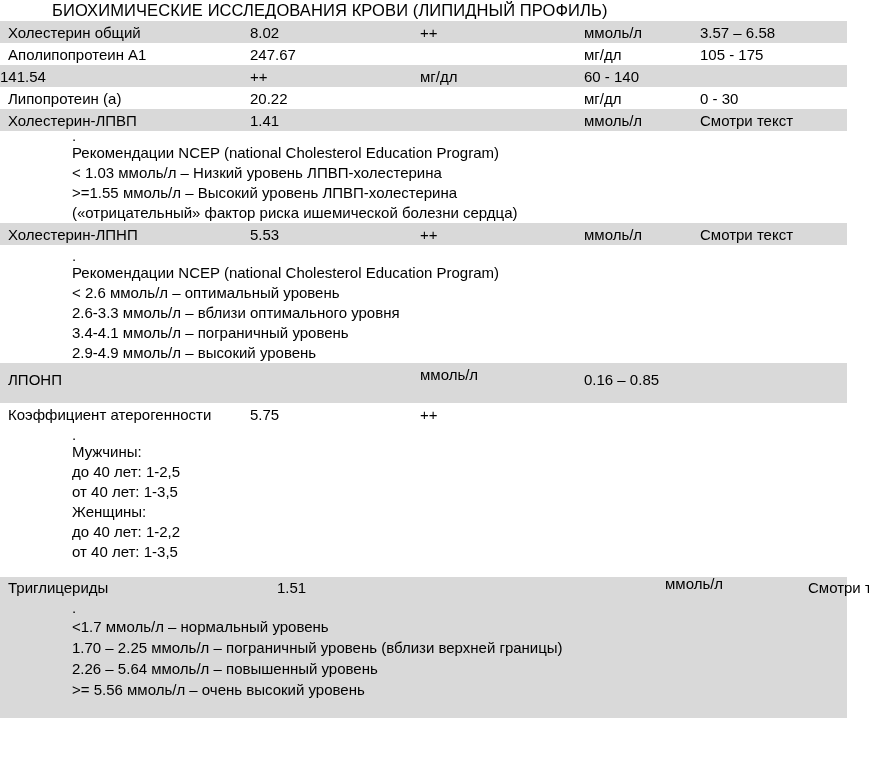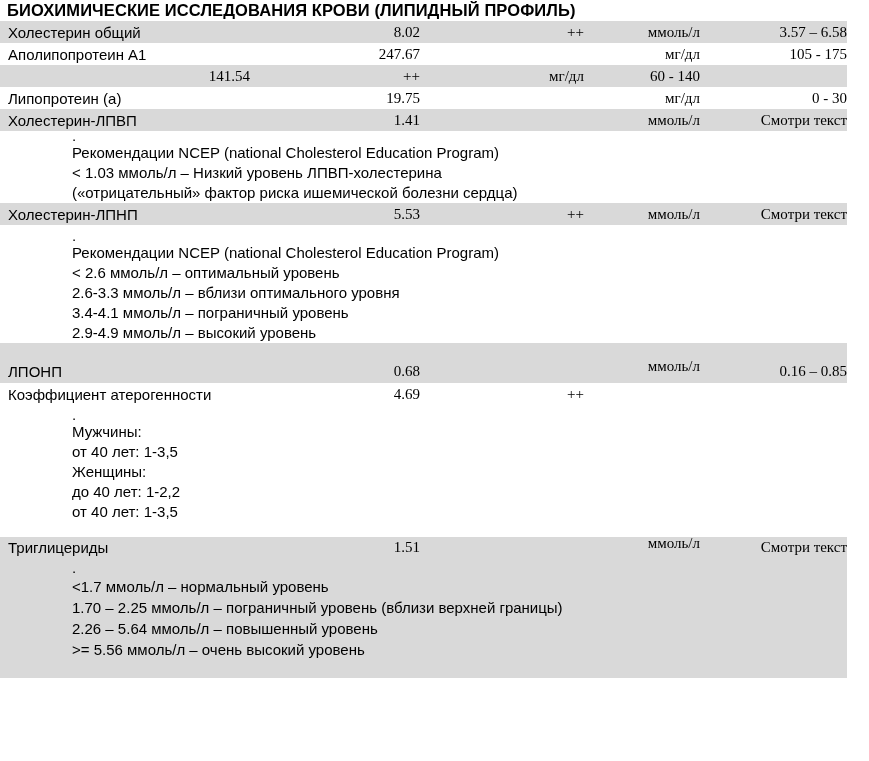--- a/index.html
+++ b/index.html
@@ -9,51 +9,51 @@
     font-family: "Liberation Sans", sans-serif;
     font-size: 15px;
     color: #000000;
     overflow: hidden;
   }
   .page { position: relative; width: 869px; height: 761px; overflow: hidden; background: #ffffff; }
 
   .title {
     height: 21px; line-height: 20px;
     padding-left: 7px;
-    font-size: 16.5px; font-weight: 700;
+    font-size: 16.5px; font-weight: 400;
     letter-spacing: 0.1px;
-    white-space: nowrap; overflow: hidden;
+    white-space: nowrap; overflow: hidden; margin-left: 45px;
   }
 
   .row {
     display: grid;
     grid-template-columns: 250px 170px 164px 116px 147px;
     width: 847px; height: 22px;
     align-items: center;
   }
   .shade { background: #d9d9d9; }
   .c { white-space: nowrap; overflow: visible; }
   .name { padding-left: 8px; text-align: left; }
-  .val, .flag, .unit, .ref { text-align: right; font-family: Liberation Serif, serif; }
+  .val, .flag, .unit, .ref { text-align: left; }
 
   .comment { margin-left: 72px; }
   .dot   { height: 12px; line-height: 9px; }
   .cline { height: 20px; line-height: 20px; white-space: nowrap; }
 
   .cb2 { margin-top: 6px; }
   .cb3 { margin-top: 5px; }
 
   
   .vldl { height: 40px; align-items: end; }
-  .vldl .c { padding-bottom: 3px; }
+  .vldl .c { padding-bottom: 15px; }
   .vldl .unit { position: relative; top: -5px; }
 
   
   .tg-block { margin-top: 15px; width: 847px; height: 141px; background: #d9d9d9; }
-  .tgrow { margin-top: 8px; height: 20px; }
+  .tgrow { margin-top: 8px; height: 20px; gap: 27px; }
   .tgrow .unit { position: relative; top: -4px; }
   .tg-block .comment { margin-top: 6px; }
   .tg-block .dot { height: 13px; line-height: 10px; }
   .tg-block .cline { height: 21px; line-height: 21px; }
 </style>
 </head>
 <body>
 
 <div class="page">
 
@@ -77,38 +77,39 @@
 
   <div class="row shade">
     <div class="c val">141.54</div>
     <div class="c flag">++</div>
     <div class="c unit">мг/дл</div>
     <div class="c ref">60 - 140</div>
   </div>
 
   <div class="row">
     <div class="c name">Липопротеин (а)</div>
-    <div class="c val">19.75</div>
+    <div class="c val">20.22</div>
     <div class="c flag"></div>
     <div class="c unit">мг/дл</div>
     <div class="c ref">0 - 30</div>
   </div>
 
   <div class="row shade">
     <div class="c name">Холестерин-ЛПВП</div>
     <div class="c val">1.41</div>
     <div class="c flag"></div>
     <div class="c unit">ммоль/л</div>
     <div class="c ref">Смотри текст</div>
   </div>
 
   <div class="comment cb1">
     <div class="dot">.</div>
     <div class="cline">Рекомендации NCEP (national Cholesterol Education Program)</div>
     <div class="cline">&lt; 1.03 ммоль/л – Низкий уровень ЛПВП-холестерина</div>
+    <div class="cline">&gt;=1.55 ммоль/л – Высокий уровень ЛПВП-холестерина</div>
     <div class="cline">(«отрицательный» фактор риска ишемической болезни сердца)</div>
   </div>
 
   <div class="row shade">
     <div class="c name">Холестерин-ЛПНП</div>
     <div class="c val">5.53</div>
     <div class="c flag">++</div>
     <div class="c unit">ммоль/л</div>
     <div class="c ref">Смотри текст</div>
   </div>
@@ -117,37 +118,37 @@
     <div class="dot">.</div>
     <div class="cline">Рекомендации NCEP (national Cholesterol Education Program)</div>
     <div class="cline">&lt; 2.6 ммоль/л – оптимальный уровень</div>
     <div class="cline">2.6-3.3 ммоль/л – вблизи оптимального уровня</div>
     <div class="cline">3.4-4.1 ммоль/л – пограничный уровень</div>
     <div class="cline">2.9-4.9 ммоль/л – высокий уровень</div>
   </div>
 
   <div class="row shade vldl">
     <div class="c name">ЛПОНП</div>
-    <div class="c val">0.68</div>
     <div class="c flag"></div>
     <div class="c unit">ммоль/л</div>
     <div class="c ref">0.16 – 0.85</div>
   </div>
 
   <div class="row">
     <div class="c name">Коэффициент атерогенности</div>
-    <div class="c val">4.69</div>
+    <div class="c val">5.75</div>
     <div class="c flag">++</div>
     <div class="c unit"></div>
     <div class="c ref"></div>
   </div>
 
   <div class="comment cb3">
     <div class="dot">.</div>
     <div class="cline">Мужчины:</div>
+    <div class="cline">до 40 лет: 1-2,5</div>
     <div class="cline">от 40 лет: 1-3,5</div>
     <div class="cline">Женщины:</div>
     <div class="cline">до 40 лет: 1-2,2</div>
     <div class="cline">от 40 лет: 1-3,5</div>
   </div>
 
   <div class="tg-block">
     <div class="row tgrow">
       <div class="c name">Триглицериды</div>
       <div class="c val">1.51</div>

